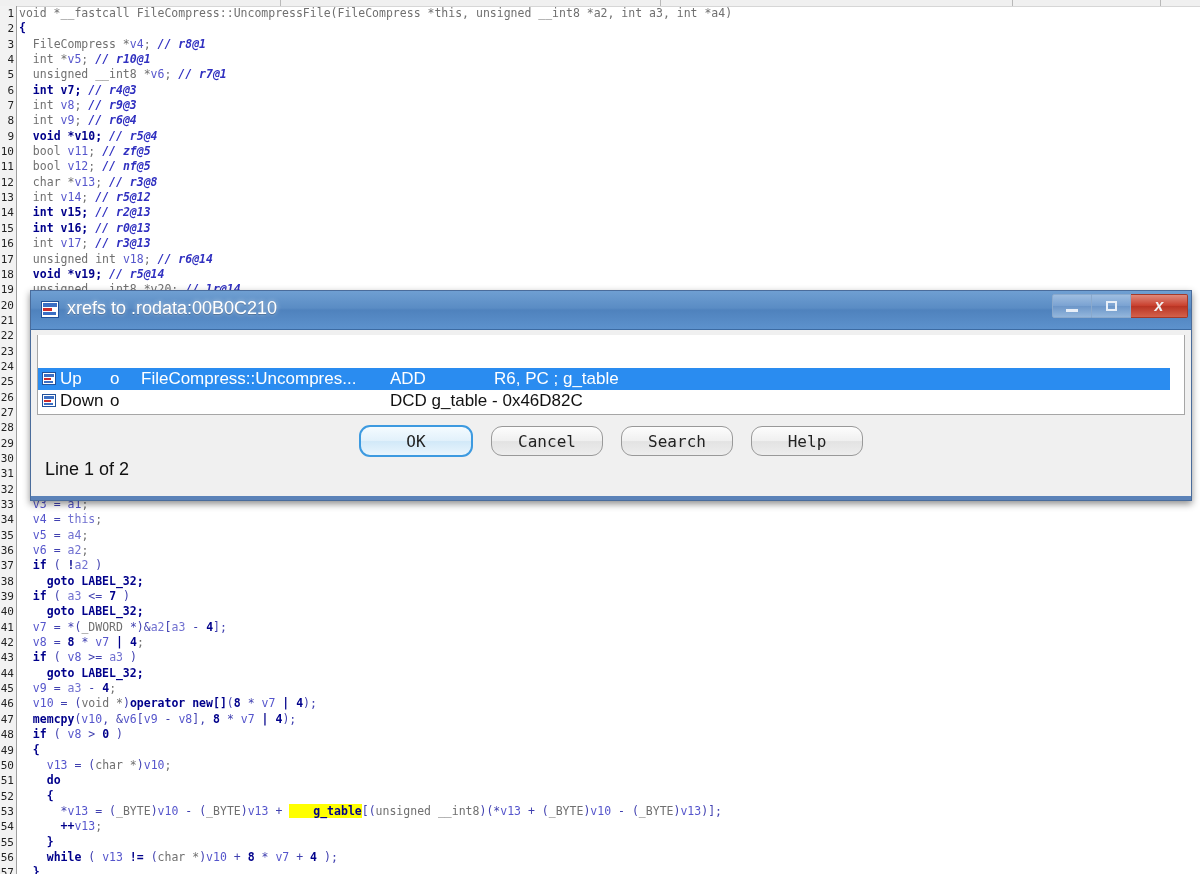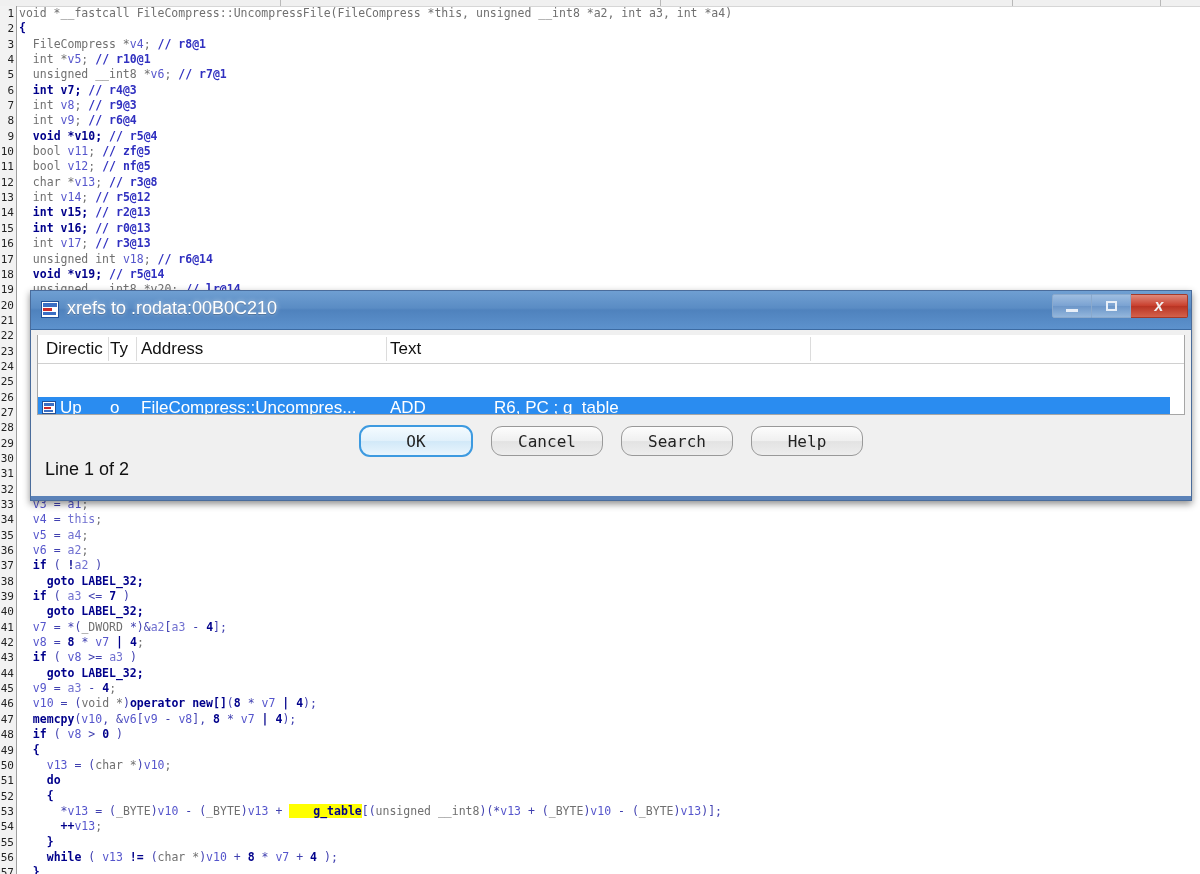--- a/index.html
+++ b/index.html
@@ -39,21 +39,21 @@
   }
   .ctext{
     position:absolute;left:19px;top:0;line-height:15.35px;
     color:#5555cc;
   }
   
   .k{color:#00008b;font-weight:bold;}      
   .t{color:#707070;}                        
   .v{color:#5555cc;}                        
   .a{color:#7070d0;}                        
-  .c{color:#3030c0;font-weight:bold;}       
+  .c{color:#3030c0;font-weight:bold;font-style:italic;}       
   .hl{background:#ffff00;color:#00008b;font-weight:bold;padding-left:24px;}
   .p{color:#4040b0;}                        
 
   
   #xrefs-dialog{
     position:absolute;left:30px;top:290px;width:1160px;height:209px;
     background:#f0f0f0;
     border:1px solid #4a6c9b;
     box-shadow:0 3px 7px rgba(0,0,0,.45);
   }
@@ -185,30 +185,20 @@
       <span class="wbtn">
         <i class="glyph-max"></i>
       </span>
       <span class="wbtn close">
         <i class="glyph-close">x</i>
       </span>
     </span>
   </div>
 
   <div class="listwrap">
-    <div class="colhead" id="colhead">
-        <span class="ch" style="left: 8px; width: 62px;">Directic</span>
-        <span class="sep" style="left: 70px;"></span>
-        <span class="ch" style="left: 72px; width: 26px;">Ty</span>
-        <span class="sep" style="left: 98px;"></span>
-        <span class="ch" style="left: 103px; width: 245px;">Address</span>
-        <span class="sep" style="left: 348px;"></span>
-        <span class="ch" style="left: 352px; width: 420px;">Text</span>
-        <span class="sep" style="left: 772px;"></span>
-      </div>
     <div id="xrefs-rows">
         <div class="row sel">
           <span class="rowicon">
             <i class="ri1"></i>
             <i class="ri2"></i>
             <i class="ri3"></i>
           </span>
           <span class="cell" style="left: 22px; width: 48px;">Up</span>
           <span class="cell" style="left: 72px; width: 26px;">o</span>
           <span class="cell" style="left: 103px; width: 245px;">FileCompress::Uncompres...</span>

